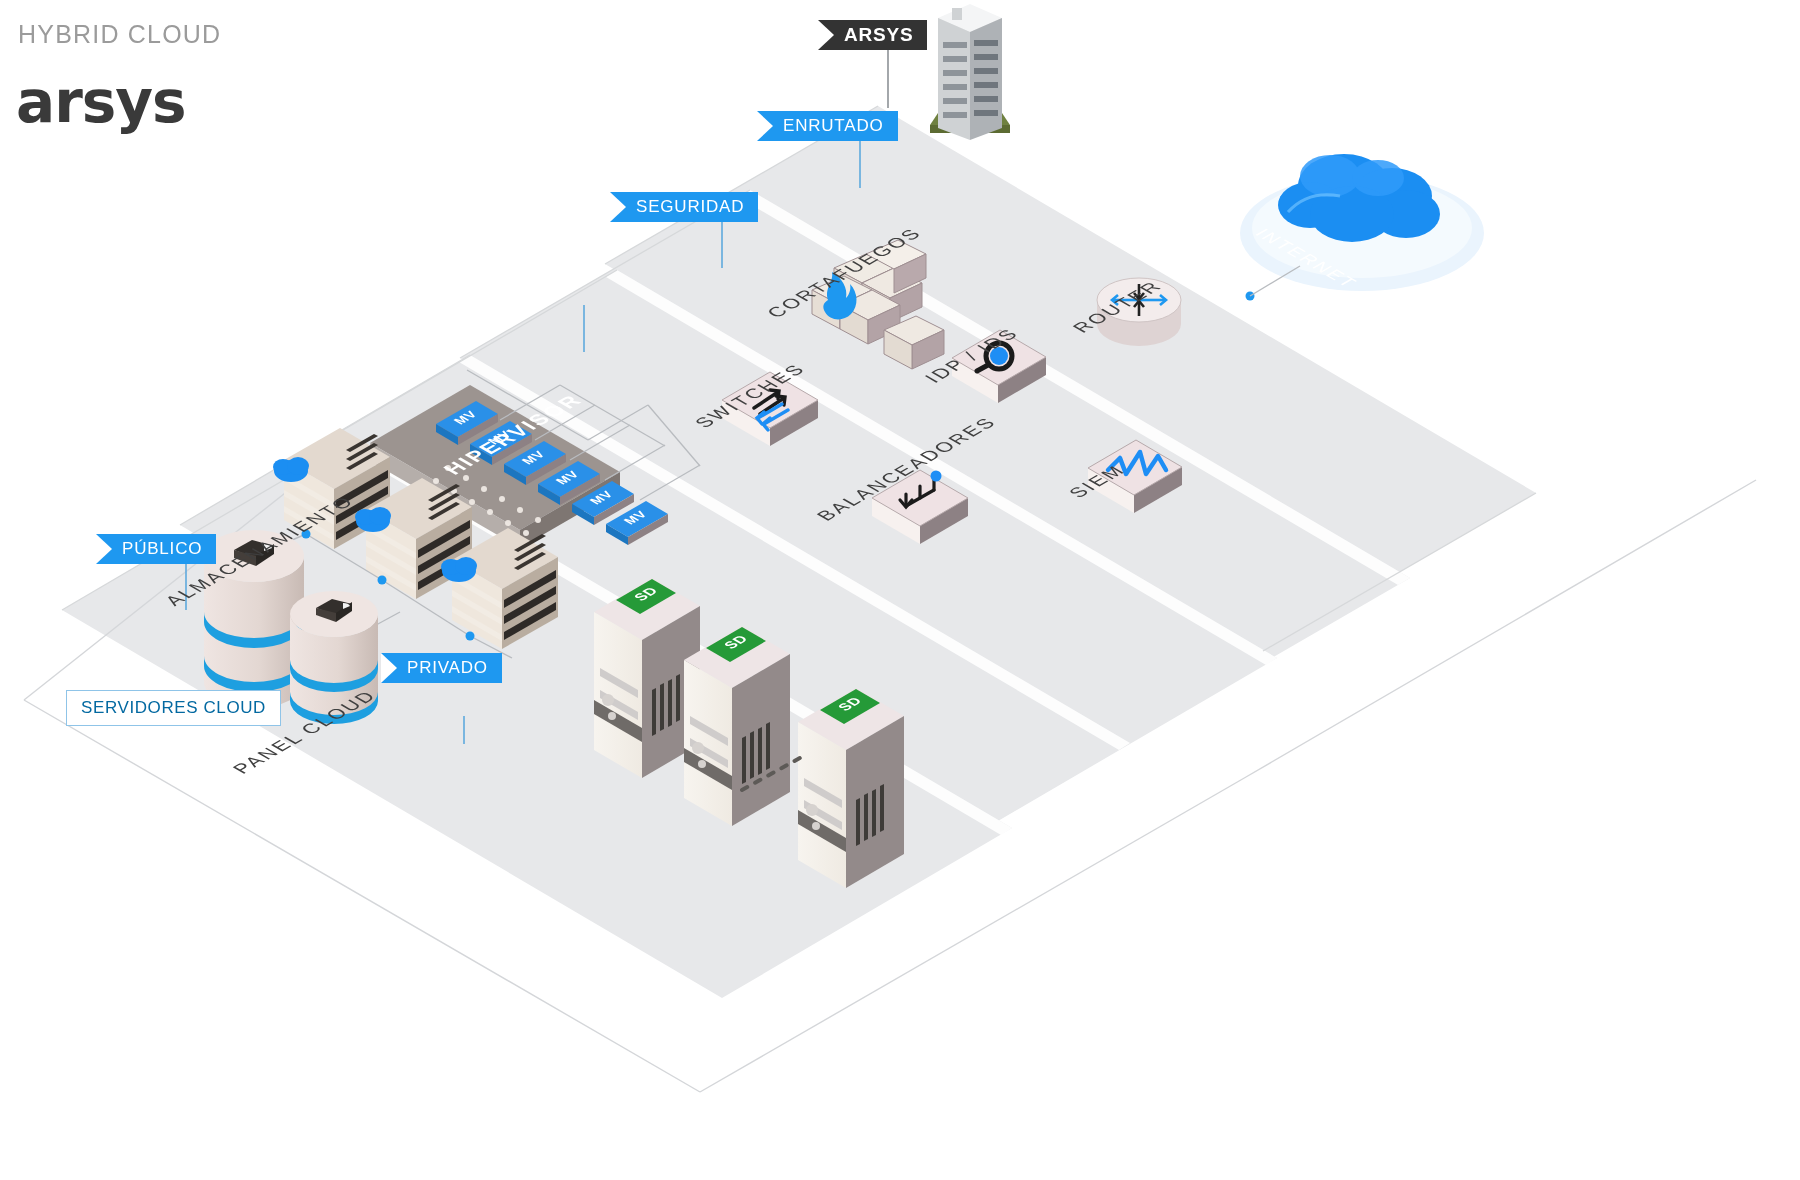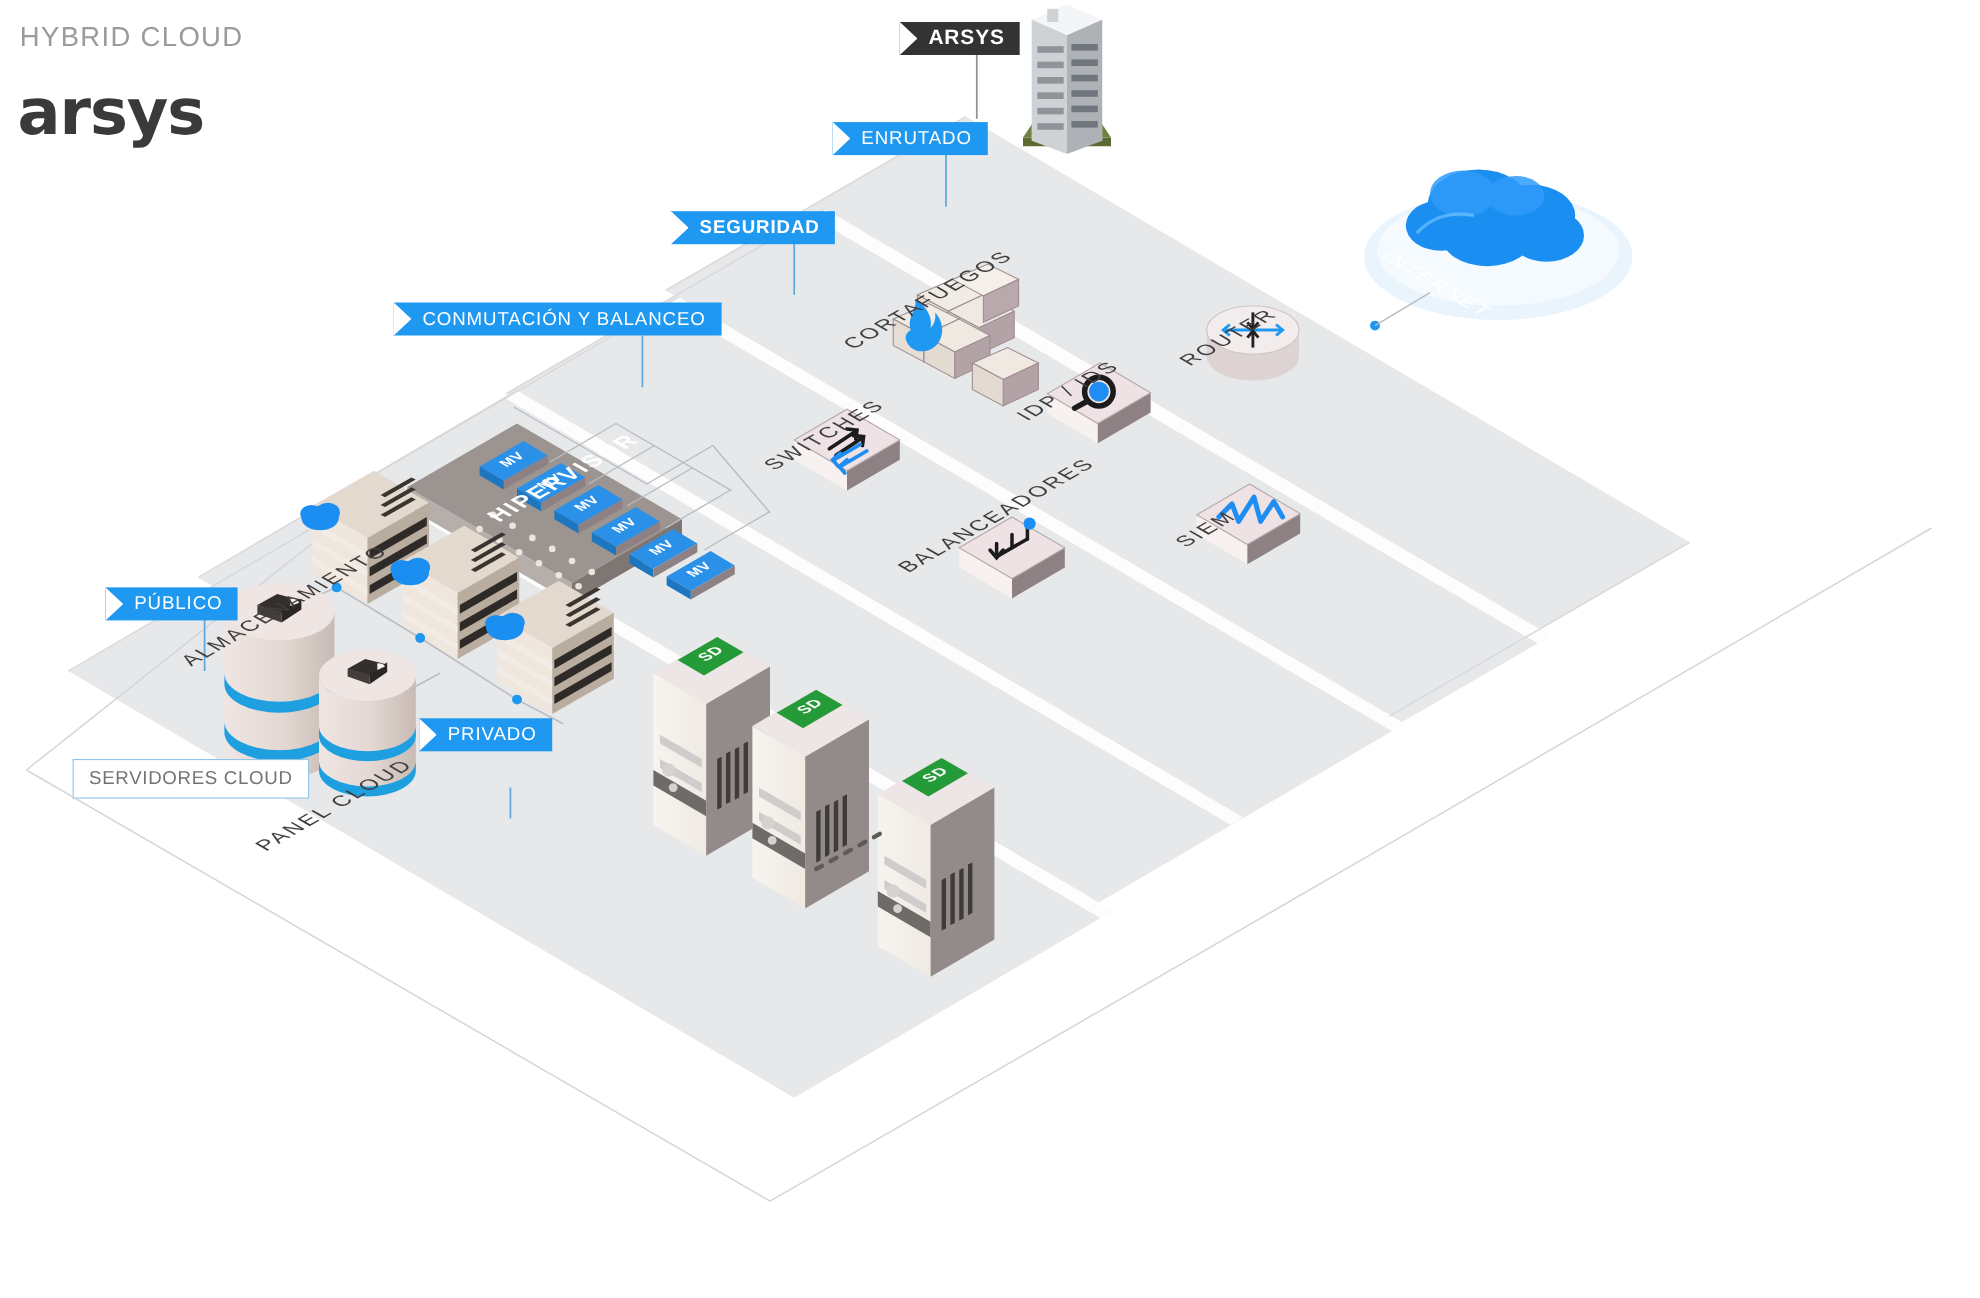--- a/index.html
+++ b/index.html
@@ -17,21 +17,21 @@
   
   .ribbon{position:absolute;height:30px;display:flex;align-items:center;
           color:#fff;font-size:17px;letter-spacing:.8px;padding:0 14px 0 26px;
           white-space:nowrap;}
   .ribbon.blue{background:#1e98f0;}
   .ribbon.dark{background:#333333;font-weight:700;font-size:19px;}
   .ribbon:before{content:"";position:absolute;left:0;top:0;width:16px;height:30px;
                  background:#fff;clip-path:polygon(0 0,100% 50%,0 100%);}
 
   .boxlabel{position:absolute;border:1px solid #8fc4e8;background:#ffffff;
-            color:#737373;font-size:17px;letter-spacing:.6px;padding:7px 14px;white-space:nowrap;}
+            color:#0369a1;font-size:17px;letter-spacing:.6px;padding:7px 14px;white-space:nowrap;}
 
   
   .isocap{position:absolute;color:#3f3f3f;font-size:19px;letter-spacing:2.2px;
           white-space:nowrap;transform-origin:0 0;}   
   .isocap.l{transform:rotate(-30deg) skewX(30deg) scaleY(.8660);}   
 
   .mvlabel{position:absolute;color:#fff;font-size:13px;font-weight:700;letter-spacing:.5px;
            transform-origin:0 0;transform:rotate(-30deg) skewX(30deg) scaleY(.8660);}
   .sdlabel{position:absolute;color:#fff;font-size:14px;font-weight:700;letter-spacing:.5px;
            transform-origin:0 0;transform:rotate(-30deg) skewX(30deg) scaleY(.8660);}
@@ -527,25 +527,22 @@
       <line x1="464" y1="716" x2="464" y2="744"></line>
     </g>
   </svg>
 
   <div class="ribbon dark" style="left:818px;top:20px;">
     <span>ARSYS</span>
   </div>
   <div class="ribbon blue" style="left:757px;top:111px;">
     <span>ENRUTADO</span>
   </div>
-  <div class="ribbon blue" style="left:610px;top:192px;font-weight:bold;">
+  <div class="ribbon blue" style="left:610px;top:192px;">
     <span>SEGURIDAD</span>
-  </div>
-  <div class="ribbon blue" style="left:358px;top:275px;">
-    <span>CONMUTACIÓN Y BALANCEO</span>
   </div>
   <div class="ribbon blue" style="left:96px;top:506px;margin-top:28px;">
     <span>PÚBLICO</span>
   </div>
   <div class="ribbon blue" style="left:381px;top:653px;">
     <span>PRIVADO</span>
   </div>
 
   <div class="boxlabel" style="left:66px;top:690px;">
     <span>SERVIDORES CLOUD</span>

